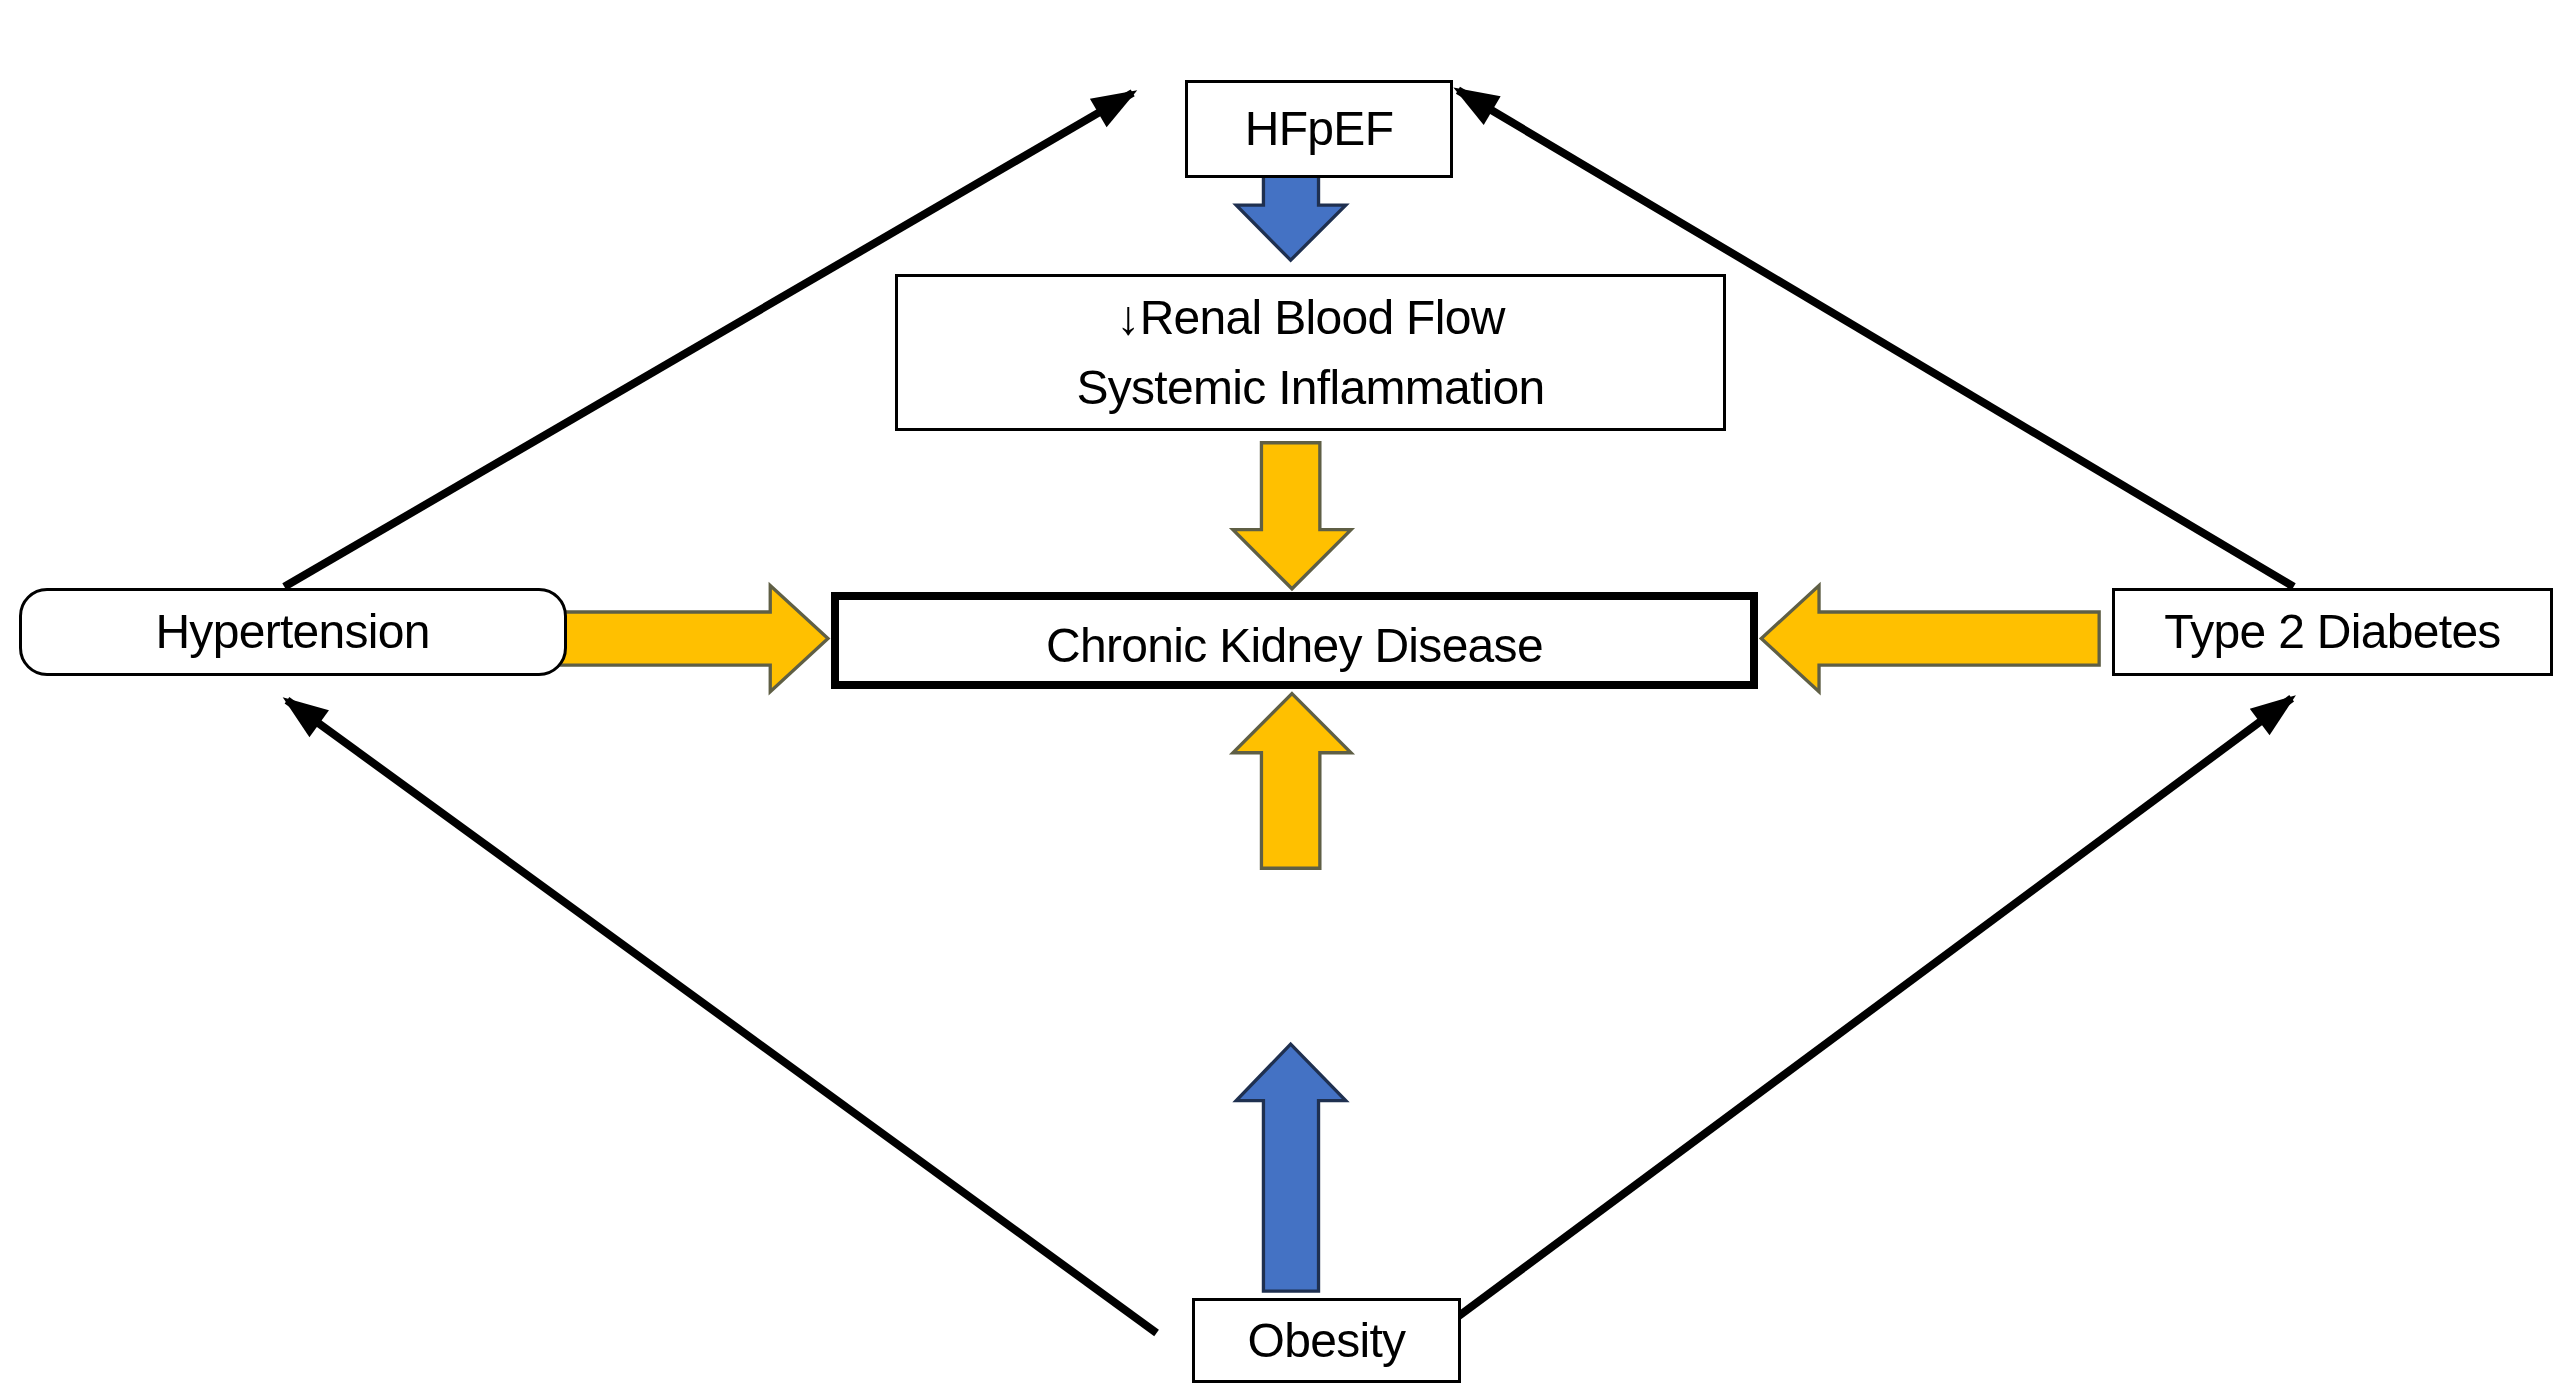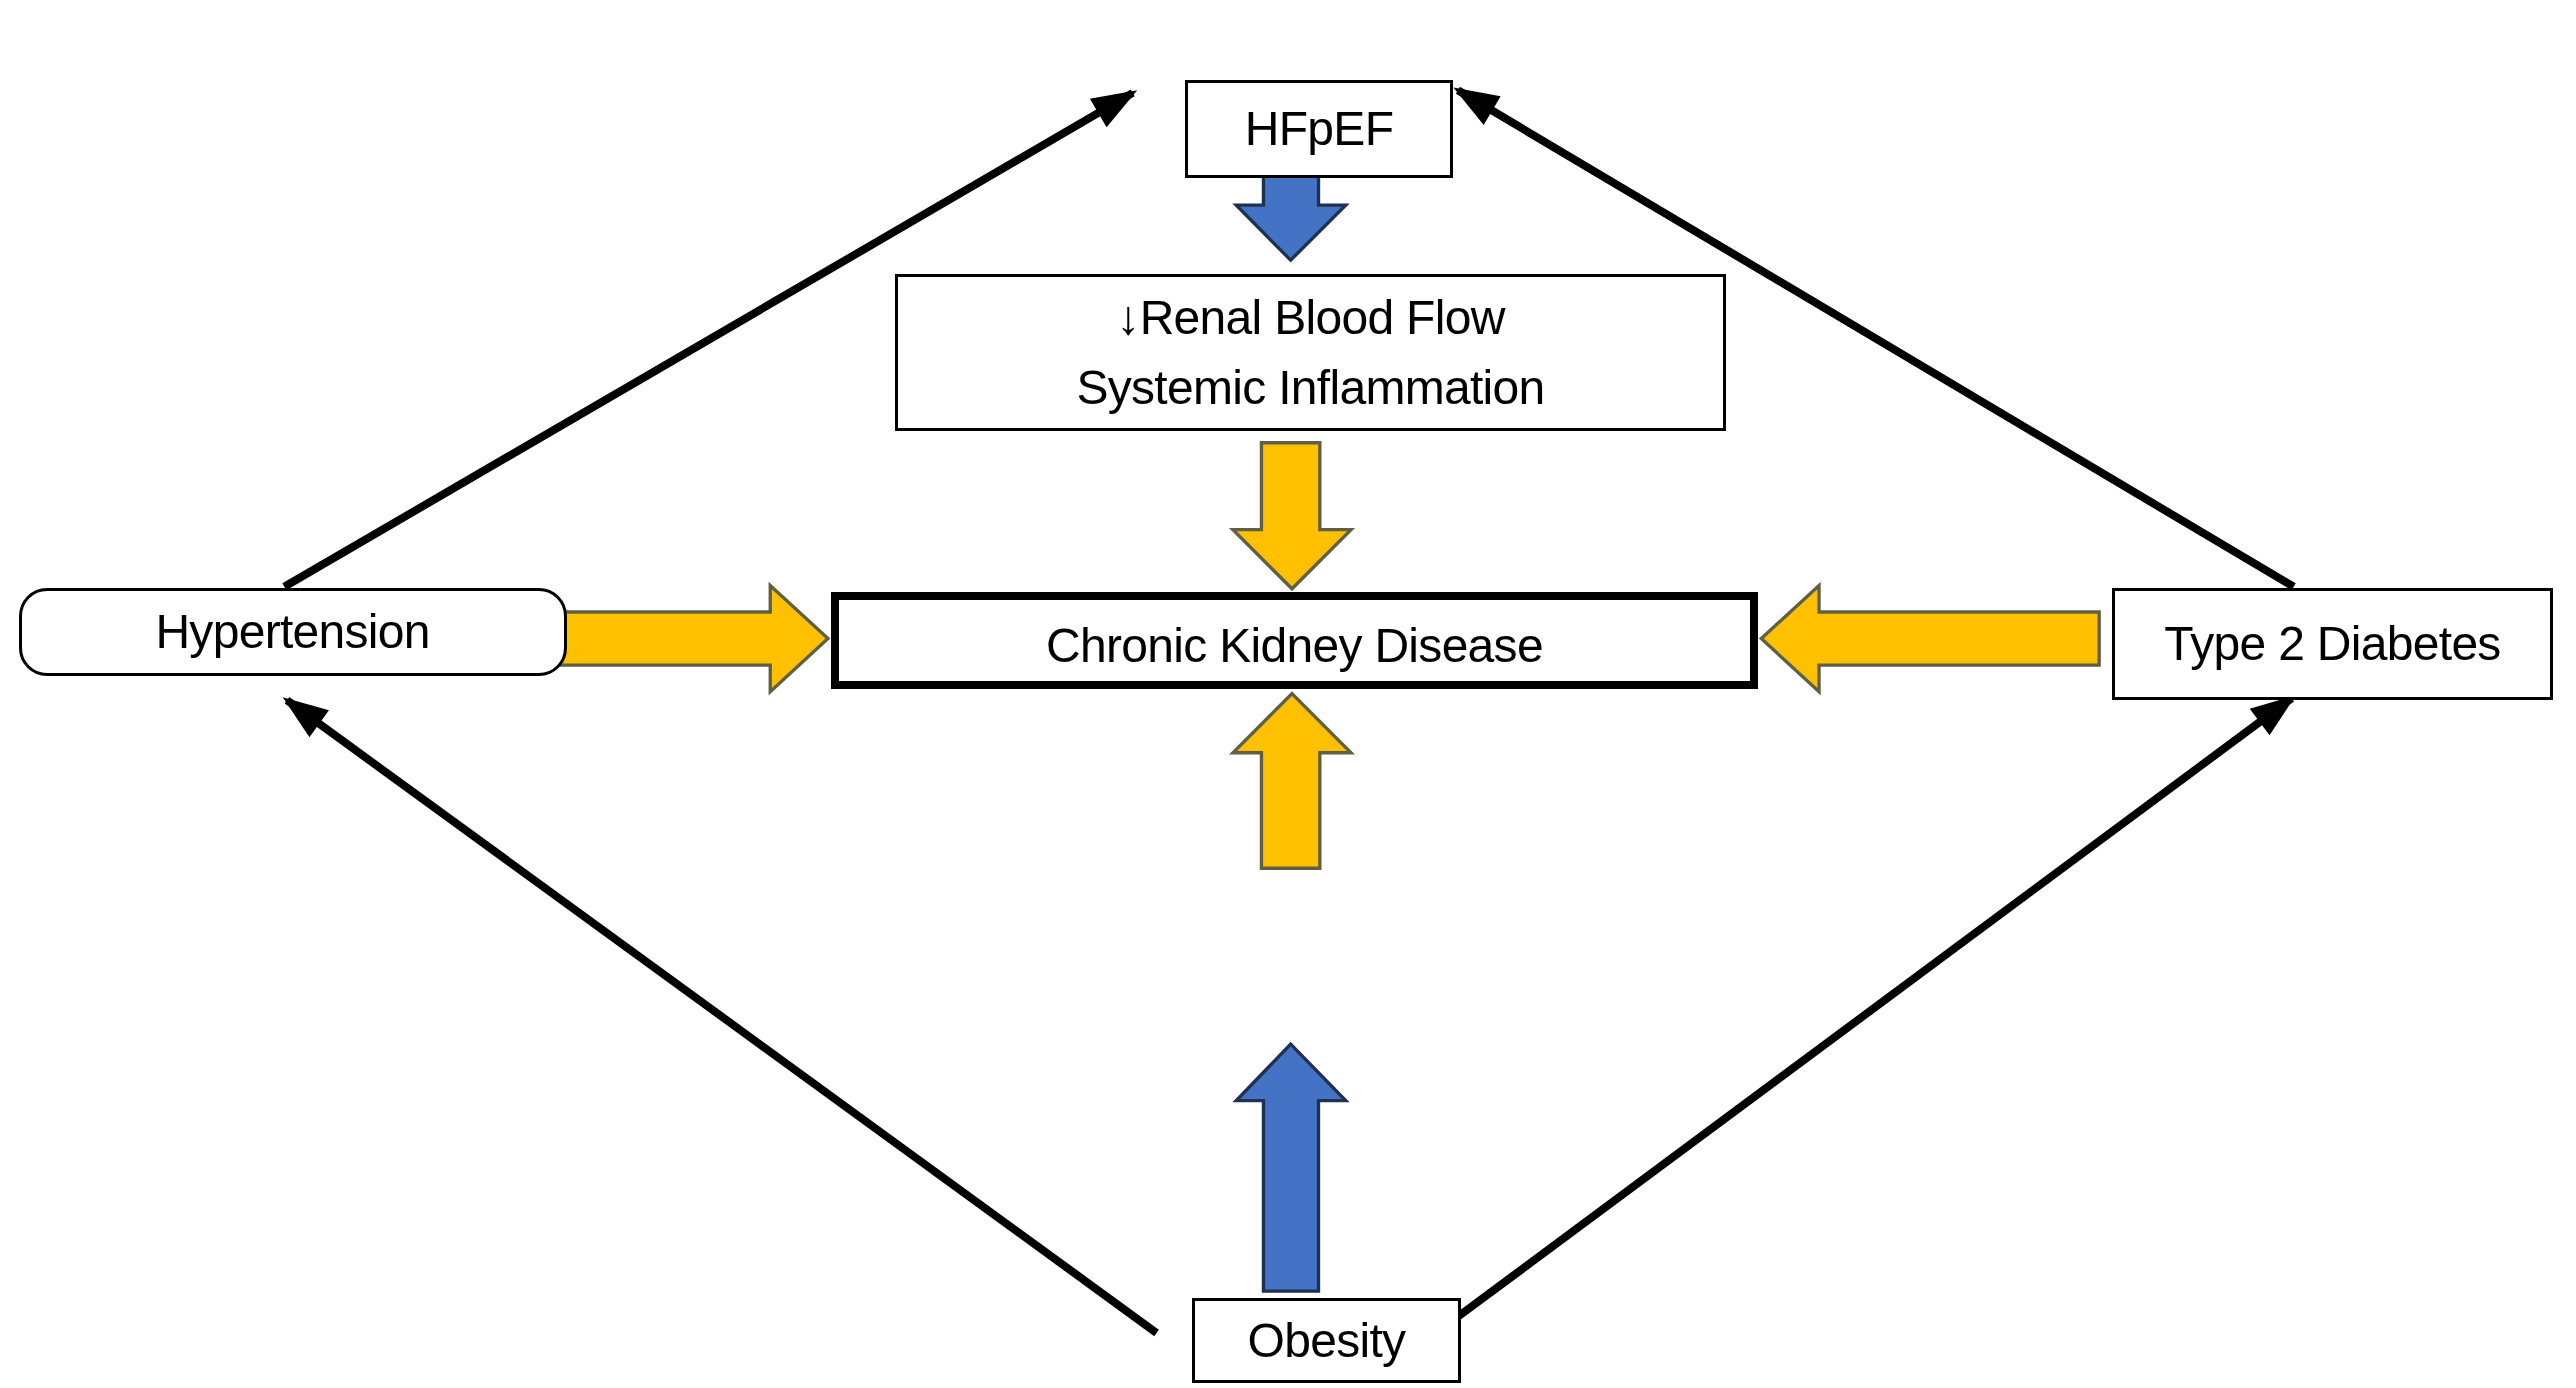--- a/index.html
+++ b/index.html
@@ -42,21 +42,21 @@
     letter-spacing: -0.7px;
   }
   .node.thick {
     border-width: 8.6px;
   }
   
   #node-hfpef        { left: 1185px; top: 32px;   width: 268px;  height: 98px; margin-top: 48px; }
   #node-renal        { left: 895px; top: 274px;  width: 831px; height: 157px; }
   #node-ckd          { left: 831px; top: 592px;  width: 927px; height: 97px; justify-content: flex-end; }
   #node-hypertension { left: 18.6px;   top: 588px;  width: 548px;  height: 88px; border-radius: 28px; }
-  #node-t2d          { left: 2112px; top: 588px;  width: 441px;  height: 112px; }
+  #node-t2d          { left: 2112px; top: 588px;  width: 441px;  height: 88px; }
   #node-org          { left: 833px; top: 883px; width: 926px; height: 156px; }
   #node-obesity      { left: 1168px; top: 1298px; width: 269px;  height: 85px; margin-left: 24px; }
 </style>
 </head>
 <body>
 
 <div id="canvas">
 
   <svg id="arrow-layer" viewBox="0 0 3880 2091" xmlns="http://www.w3.org/2000/svg">
     <defs>

